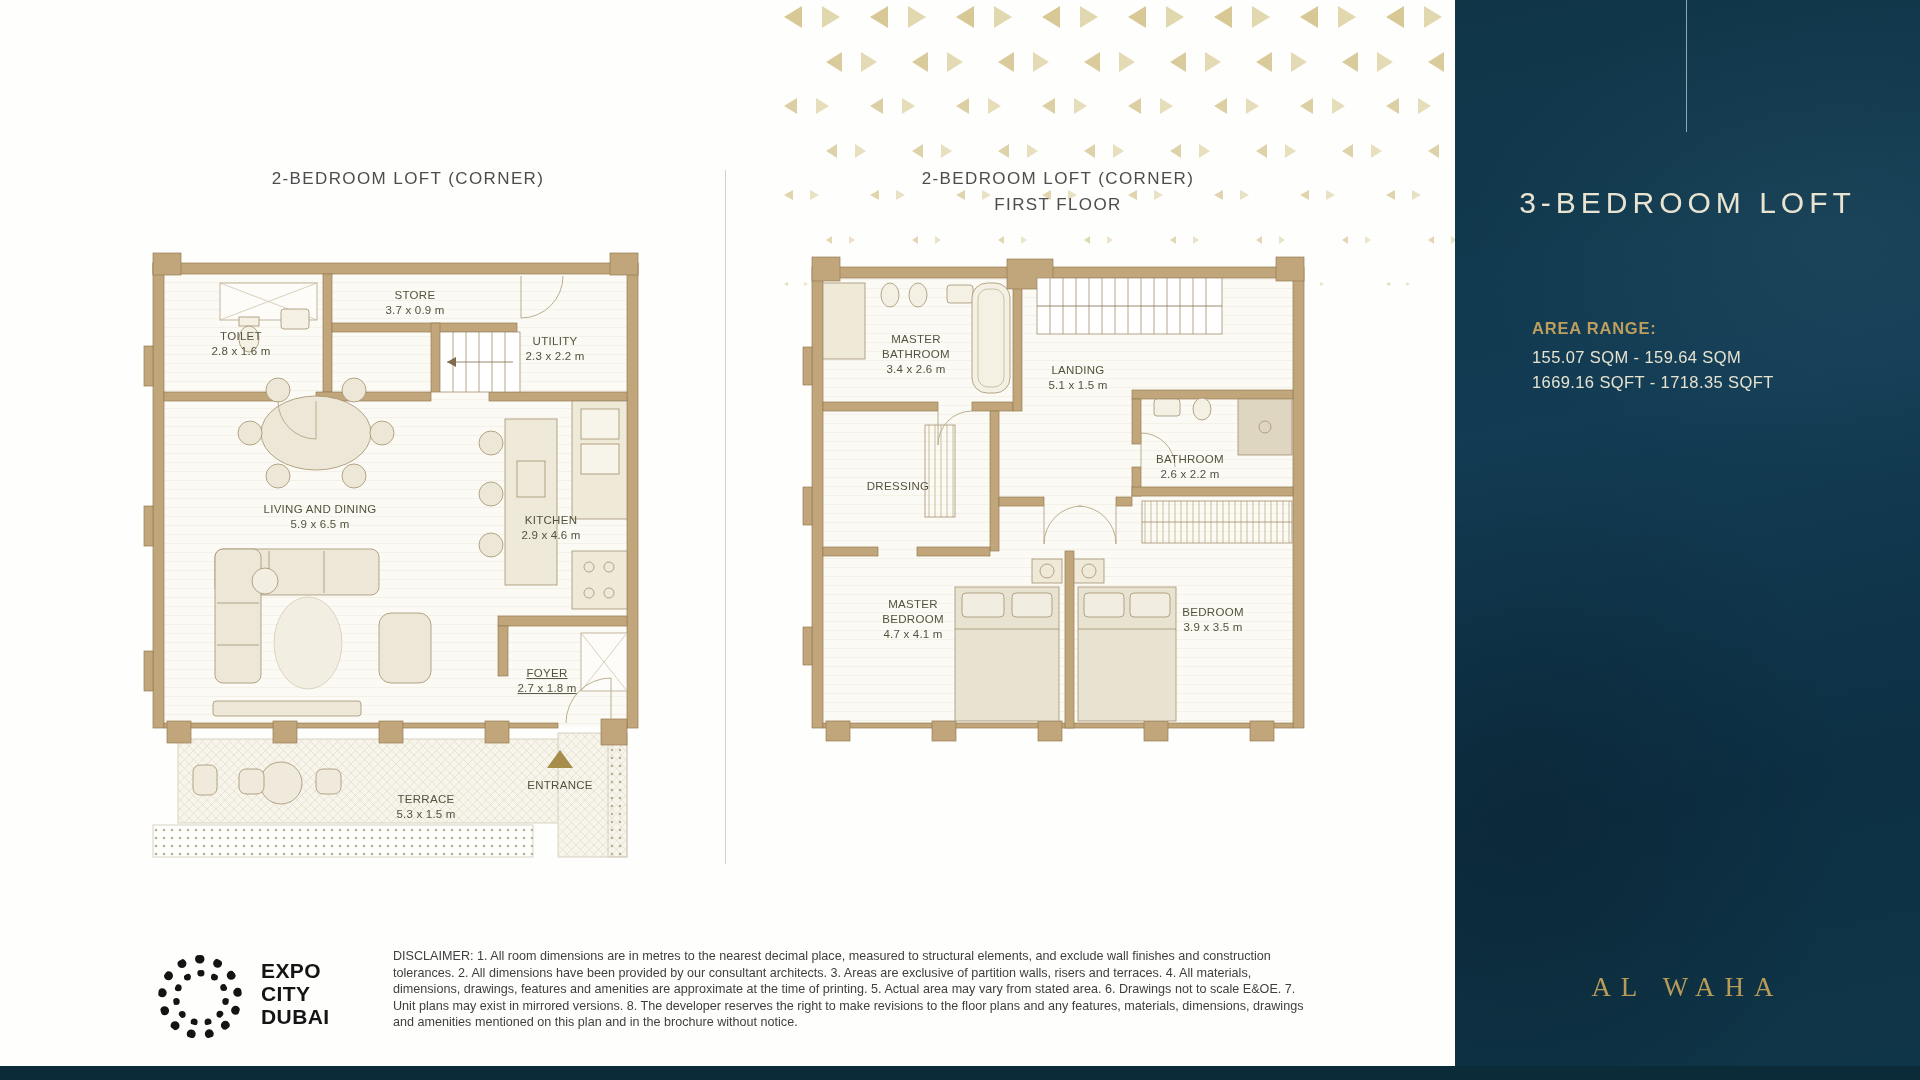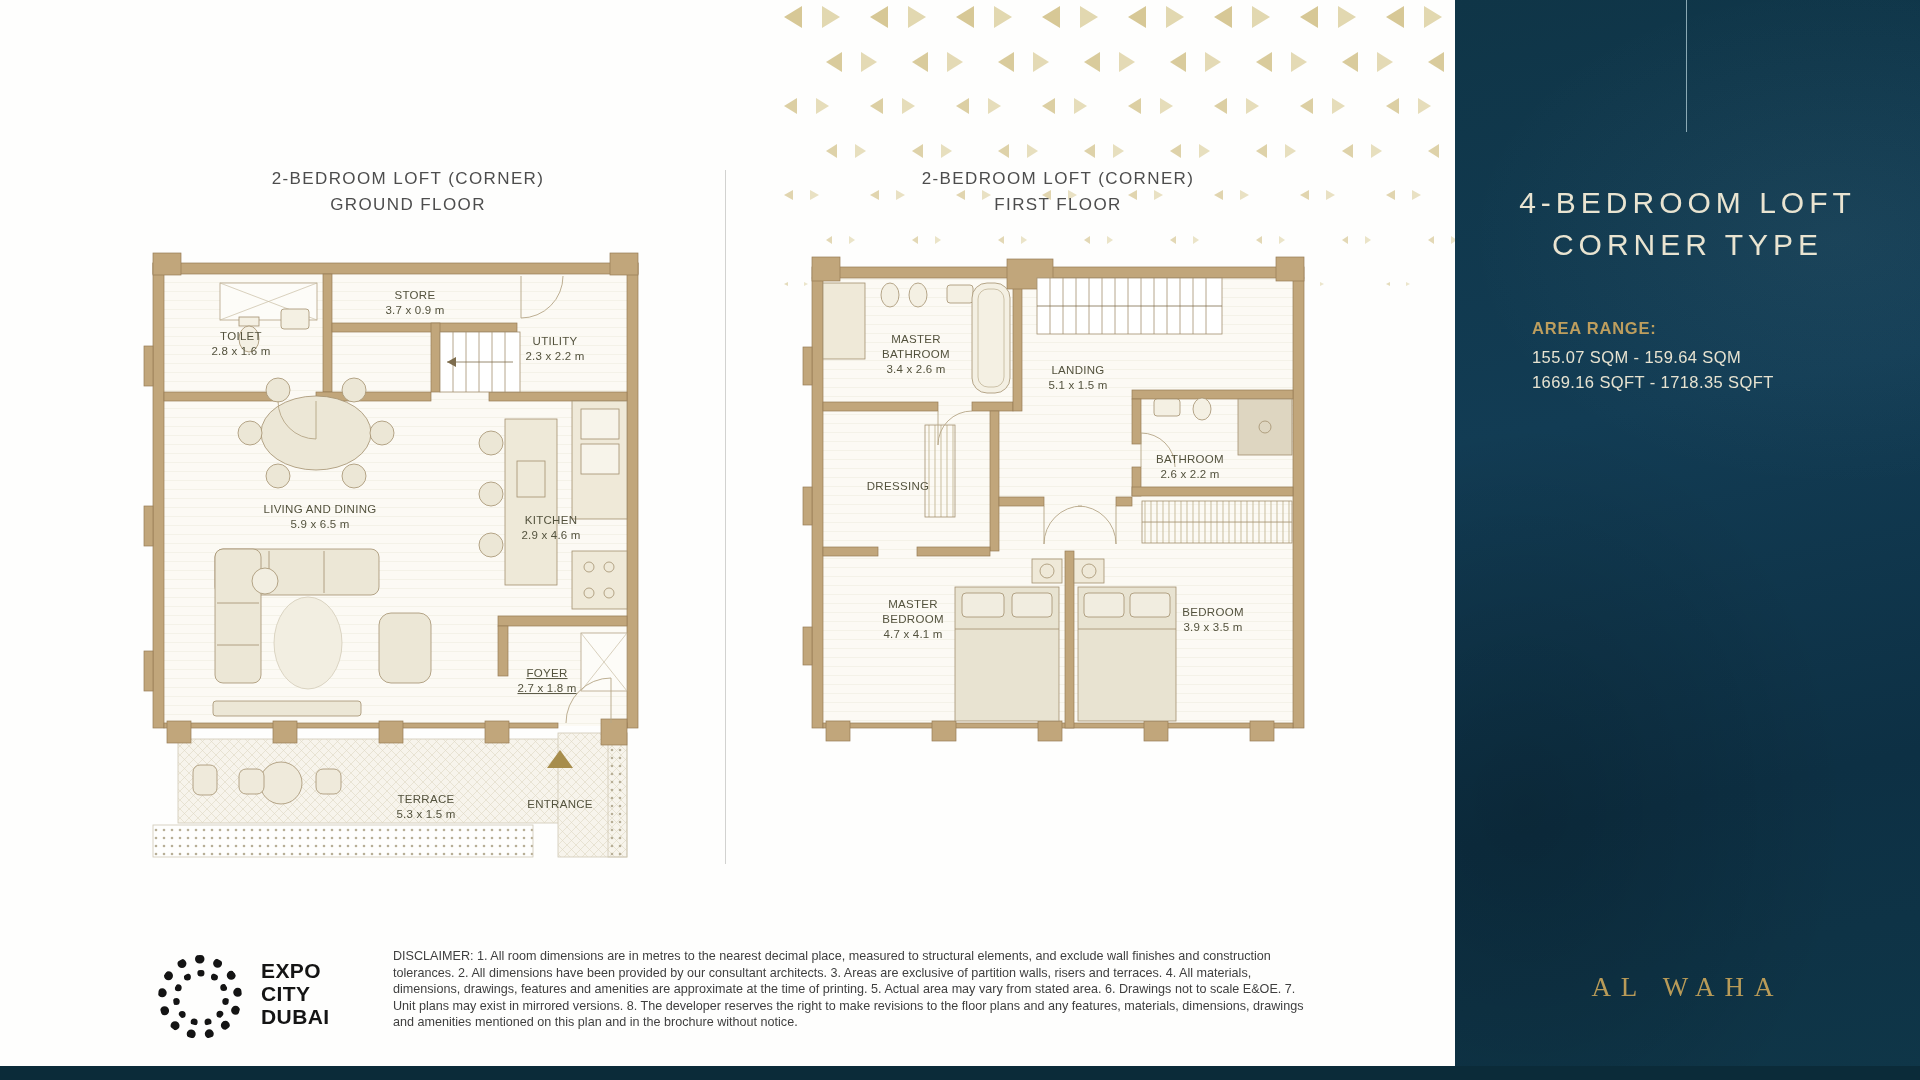--- a/index.html
+++ b/index.html
@@ -167,21 +167,20 @@
       <div style="position: absolute; left: 432px; top: 282px; width: 0px; height: 0px; border-top: 2.5px solid transparent; border-bottom: 2.5px solid transparent; border-right: 4.1px solid rgb(215, 200, 150); opacity: 0.64;"></div>
       <div style="position: absolute; left: 452px; top: 282px; width: 0px; height: 0px; border-top: 2.5px solid transparent; border-bottom: 2.5px solid transparent; border-left: 4.1px solid rgb(226, 216, 176); opacity: 0.64;"></div>
       <div style="position: absolute; left: 518px; top: 282px; width: 0px; height: 0px; border-top: 2.5px solid transparent; border-bottom: 2.5px solid transparent; border-right: 4.1px solid rgb(215, 200, 150); opacity: 0.64;"></div>
       <div style="position: absolute; left: 538px; top: 282px; width: 0px; height: 0px; border-top: 2.5px solid transparent; border-bottom: 2.5px solid transparent; border-left: 4.1px solid rgb(226, 216, 176); opacity: 0.64;"></div>
       <div style="position: absolute; left: 604px; top: 282px; width: 0px; height: 0px; border-top: 2.5px solid transparent; border-bottom: 2.5px solid transparent; border-right: 4.1px solid rgb(215, 200, 150); opacity: 0.64;"></div>
       <div style="position: absolute; left: 624px; top: 282px; width: 0px; height: 0px; border-top: 2.5px solid transparent; border-bottom: 2.5px solid transparent; border-left: 4.1px solid rgb(226, 216, 176); opacity: 0.64;"></div>
     </div>
 
   <div class="plan-title gf">
     <div>2-BEDROOM LOFT (CORNER)</div>
-    <div>GROUND FLOOR</div>
   </div>
 
   <div class="plan-title ff">
     <div>2-BEDROOM LOFT (CORNER)</div>
     <div>FIRST FLOOR</div>
   </div>
 
   <div class="divider"></div>
 
   <div class="plan gf">
@@ -321,21 +320,21 @@
       <div class="dims">2.9 x 4.6 m</div>
     </div>
     <div class="room-label" style="left:394px;top:430px;width:90px;text-decoration:underline;">
       <div>FOYER</div>
       <div class="dims">2.7 x 1.8 m</div>
     </div>
     <div class="room-label" style="left:273px;top:556px;width:130px;">
       <div>TERRACE</div>
       <div class="dims">5.3 x 1.5 m</div>
     </div>
-    <div class="room-label" style="left:407px;top:534px;width:110px;margin-top:19px;">
+    <div class="room-label" style="left:407px;top:534px;width:110px;">
       <div>ENTRANCE</div>
     </div>
   </div>
 
   <div class="plan ff">
     <svg width="492" height="492" viewBox="0 0 492 492">
       <g>
         <rect x="11" y="21" width="470" height="445" fill="#fcfaf4"></rect>
         <rect x="11" y="21" width="470" height="445" fill="url(#flines)" opacity="0.7"></rect>
       </g>
@@ -458,22 +457,21 @@
       <div>DUBAI</div>
     </div>
   </div>
 
   <div class="disclaimer">DISCLAIMER: 1. All room dimensions are in metres to the nearest decimal place, measured to structural elements, and exclude wall finishes and construction tolerances. 2. All dimensions have been provided by our consultant architects. 3. Areas are exclusive of partition walls, risers and terraces. 4. All materials, dimensions, drawings, features and amenities are approximate at the time of printing. 5. Actual area may vary from stated area. 6. Drawings not to scale E&amp;OE. 7. Unit plans may exist in mirrored versions. 8. The developer reserves the right to make revisions to the floor plans and any features, materials, dimensions, drawings and amenities mentioned on this plan and in the brochure without notice.</div>
 </div>
 
 <aside class="sidebar">
   <div class="sidebar-line"></div>
   <div class="sidebar-title">
-    <div>4-BEDROOM LOFT</div>
-    <div>CORNER TYPE</div>
+    <div>3-BEDROOM LOFT</div>
   </div>
   <div class="side-block area-block">
     <div class="blabel">AREA RANGE:</div>
     <div class="bval">155.07 SQM - 159.64 SQM</div>
     <div class="bval">1669.16 SQFT - 1718.35 SQFT</div>
   </div>
   <div class="brand">AL WAHA</div>
 </aside>
 
 <div class="bottom-strip"></div>

